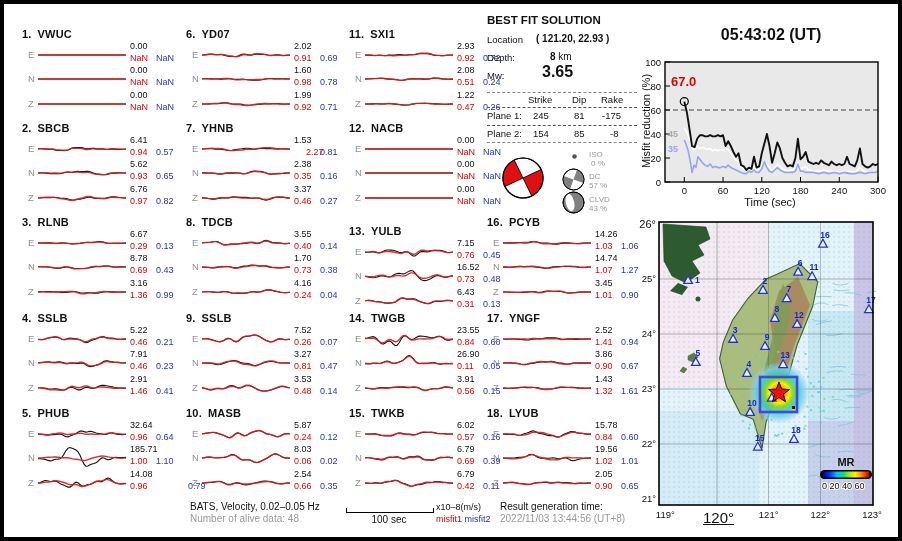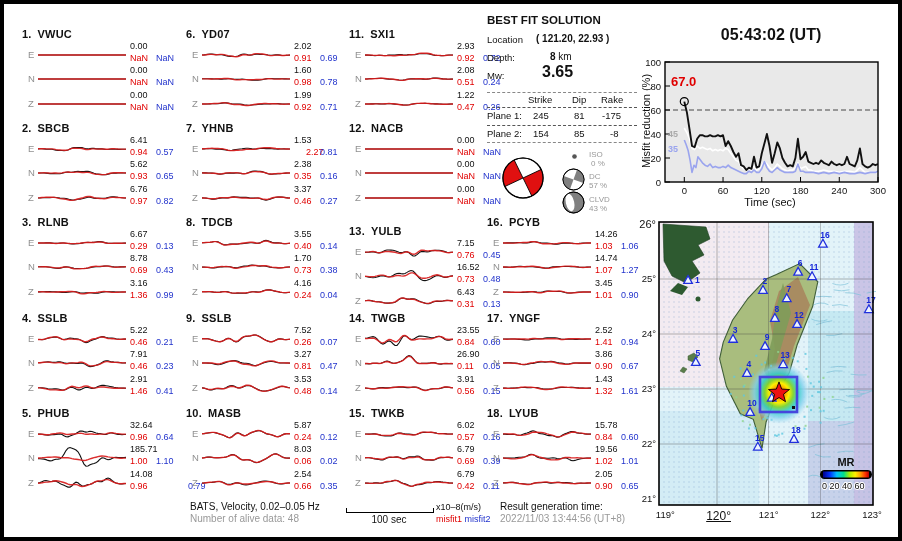--- a/index.html
+++ b/index.html
@@ -903,21 +903,21 @@
   <div id="map-lat-labels">
       <div class="t" style="left: 630px; top: 218px; width: 26px; text-align: right; font-size: 11px; color: rgb(17, 17, 17);">26°</div>
       <div class="t" style="left: 630px; top: 273px; width: 26px; text-align: right; font-size: 9.5px; color: rgb(17, 17, 17);">25°</div>
       <div class="t" style="left: 630px; top: 328px; width: 26px; text-align: right; font-size: 9.5px; color: rgb(17, 17, 17);">24°</div>
       <div class="t" style="left: 630px; top: 383px; width: 26px; text-align: right; font-size: 9.5px; color: rgb(17, 17, 17);">23°</div>
       <div class="t" style="left: 630px; top: 438px; width: 26px; text-align: right; font-size: 9.5px; color: rgb(17, 17, 17);">22°</div>
       <div class="t" style="left: 630px; top: 493px; width: 26px; text-align: right; font-size: 9.5px; color: rgb(17, 17, 17);">21°</div>
     </div>
   <div id="map-lon-labels">
       <div class="t" style="left: 651.33px; top: 509px; width: 28px; text-align: center; font-size: 9.5px; color: rgb(17, 17, 17);">119°</div>
-      <div class="t" style="left: 703px; top: 509px; width: 28px; text-align: right; font-size: 12px; color: rgb(17, 17, 17); text-decoration: underline;">120°</div>
+      <div class="t" style="left: 703px; top: 509px; width: 28px; text-align: left; font-size: 15px; color: rgb(17, 17, 17); text-decoration: underline;">120°</div>
       <div class="t" style="left: 754.67px; top: 509px; width: 28px; text-align: center; font-size: 9.5px; color: rgb(17, 17, 17);">121°</div>
       <div class="t" style="left: 806.34px; top: 509px; width: 28px; text-align: center; font-size: 9.5px; color: rgb(17, 17, 17);">122°</div>
       <div class="t" style="left: 858.01px; top: 509px; width: 28px; text-align: center; font-size: 9.5px; color: rgb(17, 17, 17);">123°</div>
     </div>
 
   <div class="t" style="left:190px;top:501px;font-size:10px;color:#111;">BATS, Velocity, 0.02–0.05 Hz</div>
   <div class="t gray" style="left:190px;top:513px;font-size:10px;">Number of alive data: 48</div>
   <div class="t" style="left:346px;top:508px;width:86px;height:4px;border-left:1.4px solid #000;border-right:1.4px solid #000;border-bottom:1.4px solid #000;"></div>
   <div class="t" style="left:346px;top:514px;width:86px;text-align:center;font-size:10px;color:#111;">100 sec</div>
   <div class="t" style="left:436px;top:502px;font-size:9px;color:#111;">x10–8(m/s)</div>

